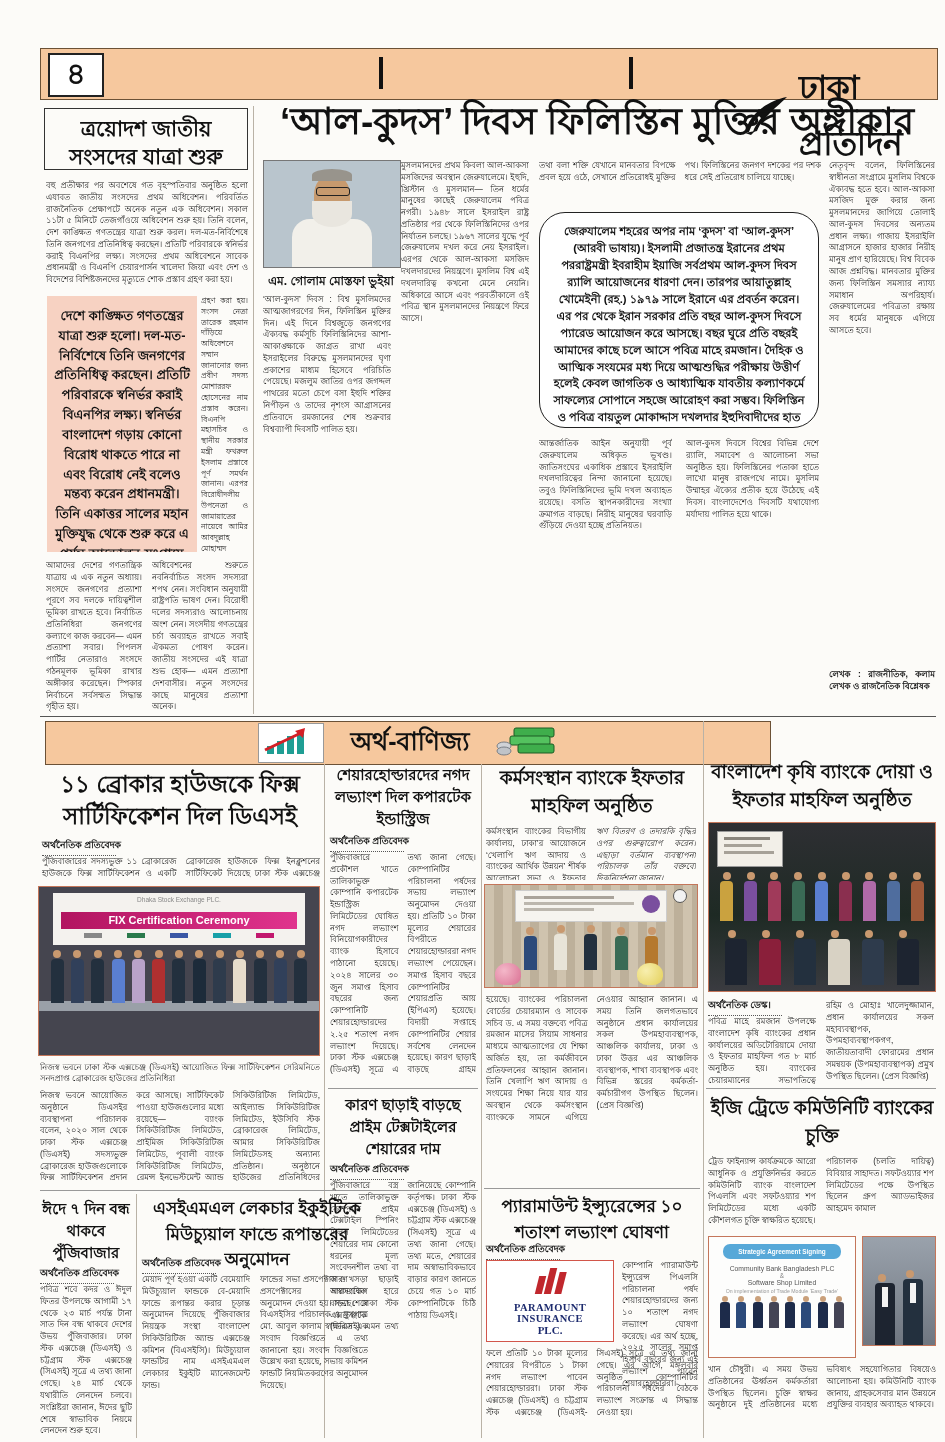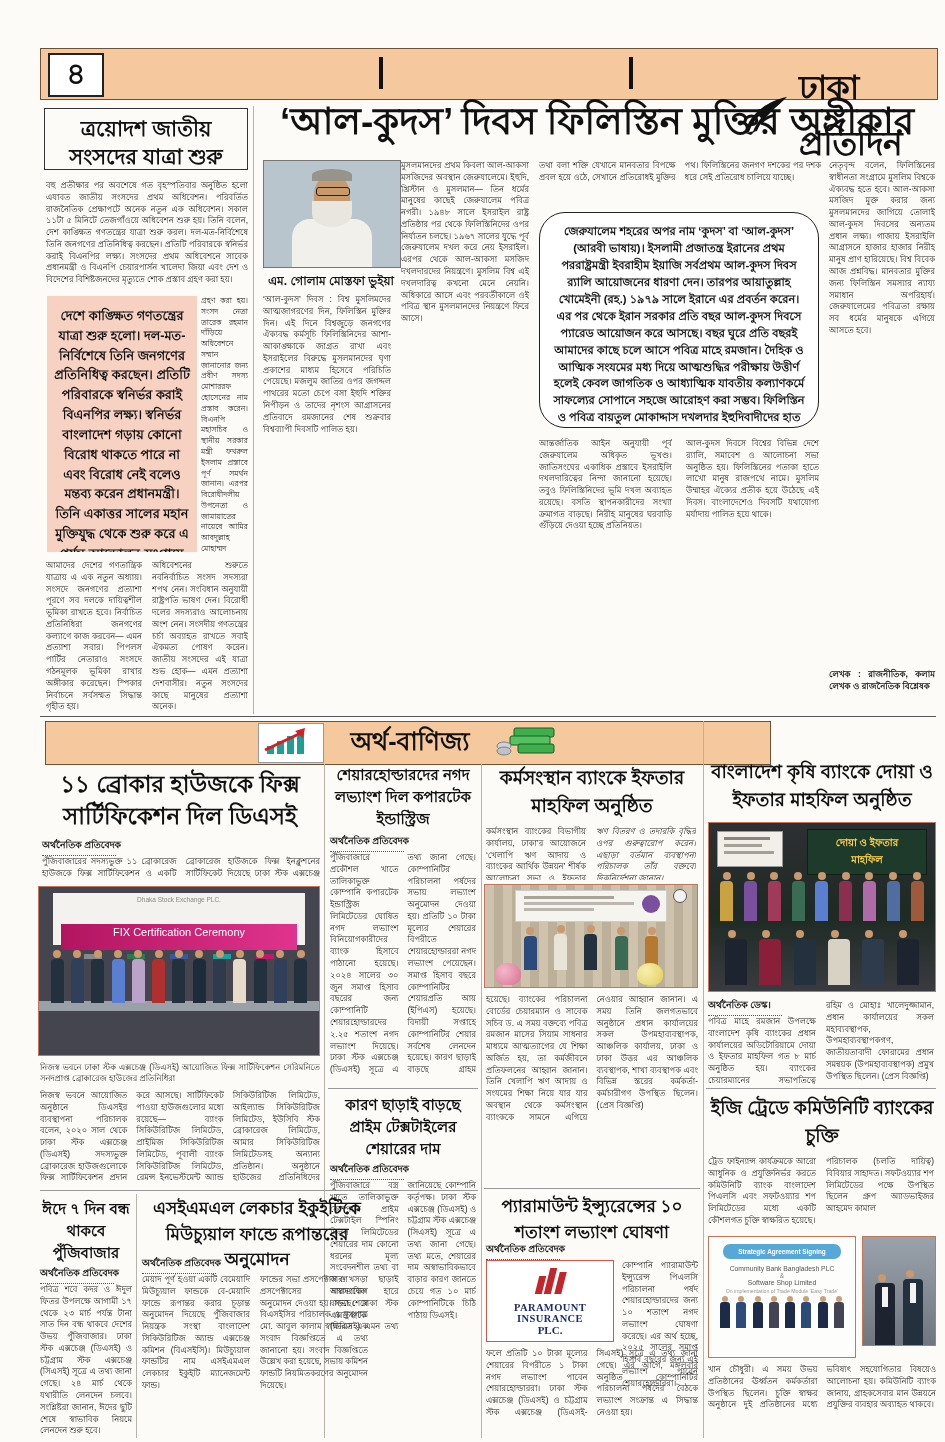--- a/index.html
+++ b/index.html
@@ -132,21 +132,21 @@
 <div class="abs vsep" style="left:481px;top:764px;height:674px;"></div>
 <div class="abs vsep" style="left:703px;top:721px;height:717px;"></div>
 
 <div class="abs h-a center" style="left:40px;top:768px;width:280px;">১১ ব্রোকার হাউজকে ফিক্স সার্টিফিকেশন দিল ডিএসই</div>
 <div class="abs byline" style="left:42px;top:838px;">অর্থনৈতিক প্রতিবেদক</div>
 <div class="abs bt bt2" style="left:42px;top:856px;width:278px;height:26px;overflow:hidden;">পুঁজিবাজারের সদস্যভুক্ত ১১ ব্রোকারেজ হাউজকে ফিক্স সার্টিফিকেশন ও একটি ব্রোকারেজ হাউজকে ফিক্স ইনক্লুশনের সার্টিফিকেট দিয়েছে ঢাকা স্টক এক্সচেঞ্জ (ডিএসই)। এশিয়াই সার্টিফিকেট দেওয়া হয় পুঁজিবাজারের প্রধান...</div>
 
 <div class="abs photo" style="left:38px;top:886px;width:282px;height:170px;background:#45454f;">
   <div style="margin:6px auto 0;width:252px;height:52px;background:#f4f2ee;text-align:center;">
     <div style="font-size:6.5px;color:#888;padding-top:3px;">Dhaka Stock Exchange PLC.</div>
-    <div style="margin:21px 8px 0;height:26px;line-height:17px;background:linear-gradient(90deg,#b21560,#e0338d);color:#fff;font-size:11px;font-weight:normal;">FIX Certification Ceremony</div>
+    <div style="margin:9px 8px 0;height:17px;line-height:17px;background:linear-gradient(90deg,#b21560,#e0338d);color:#fff;font-size:11px;font-weight:bold;">FIX Certification Ceremony</div>
     <div style="display:flex;justify-content:space-around;padding:4px 18px 0;">
       <span style="width:18px;height:5px;background:#888;"></span>
         <span style="width:18px;height:5px;background:#2a7a4b;"></span>
         <span style="width:18px;height:5px;background:#3a57a5;"></span>
         <span style="width:18px;height:5px;background:#18a0a8;"></span>
         <span style="width:18px;height:5px;background:#c2186e;"></span>
     </div>
   </div>
   <div class="figrow" style="margin-top:14px;padding:0 8px;">
     <span class="fig" style="background:#23303e;"></span>
@@ -232,24 +232,20 @@
 <div class="abs bt" style="left:622px;top:1260px;width:76px;height:140px;overflow:hidden;">কোম্পানি প্যারামাউন্ট ইন্স্যুরেন্স পিএলসি পরিচালনা পর্ষদ শেয়ারহোল্ডারদের জন্য ১০ শতাংশ নগদ লভ্যাংশ ঘোষণা করেছে। এর অর্থ হচ্ছে, ২০২৫ সালের সমাপ্ত হিসাব বছরের জন্য এই লভ্যাংশ পাবেন শেয়ারহোল্ডাররা।</div>
 <div class="abs bt bt2" style="left:486px;top:1348px;width:212px;height:88px;overflow:hidden;">ফলে প্রতিটি ১০ টাকা মূল্যের শেয়ারের বিপরীতে ১ টাকা নগদ লভ্যাংশ পাবেন শেয়ারহোল্ডাররা। ঢাকা স্টক এক্সচেঞ্জ (ডিএসই) ও চট্টগ্রাম স্টক এক্সচেঞ্জ (ডিএসই-সিএসই) সূত্রে এ তথ্য জানা গেছে। এর আগে, মঙ্গলবার অনুষ্ঠিত কোম্পানিটির পরিচালনা পর্ষদের বৈঠকে লভ্যাংশ সংক্রান্ত এ সিদ্ধান্ত নেওয়া হয়।</div>
 
 <div class="abs h-c center" style="left:708px;top:758px;width:228px;">বাংলাদেশ কৃষি ব্যাংকে দোয়া ও ইফতার মাহফিল অনুষ্ঠিত</div>
 
 <div class="abs photo" style="left:708px;top:822px;width:228px;height:170px;background:linear-gradient(180deg,#2e2f33,#1e2a24 55%,#3a3b40);">
   <div style="position:absolute;left:8px;top:8px;width:64px;height:34px;background:#f2efe8;border:1px solid #999;">
     <span style="display:block;margin:5px 6px 0;width:46px;height:3px;background:#8a857c;"></span>
     <span style="display:block;margin:4px 6px 0;width:38px;height:3px;background:#a6a198;"></span>
     <span style="display:block;margin:4px 6px 0;width:50px;height:3px;background:#a6a198;"></span>
-  </div>
-  <div style="position:absolute;right:8px;top:6px;width:118px;height:44px;background:#1e3a2a;border:1px solid #0e1f15;text-align:center;">
-    <div style="color:#ffd54a;font-size:10px;font-weight:bold;padding-top:5px;">দোয়া ও ইফতার</div>
-    <div style="color:#ffd54a;font-size:10px;font-weight:bold;">মাহফিল</div>
   </div>
   <div class="figrow" style="position:absolute;left:6px;right:6px;top:58px;">
     <span class="fig" style="height:40px;background:#caa23f;"></span>
       <span class="fig" style="height:40px;background:#7a4f9e;"></span>
       <span class="fig" style="height:40px;background:#a03a5a;"></span>
       <span class="fig" style="height:40px;background:#3a6b55;"></span>
       <span class="fig" style="height:40px;background:#5a7fd0;"></span>
       <span class="fig" style="height:40px;background:#8a2f4f;"></span>
       <span class="fig" style="height:40px;background:#b06aa8;"></span>
       <span class="fig" style="height:40px;background:#4f6d9e;"></span>

